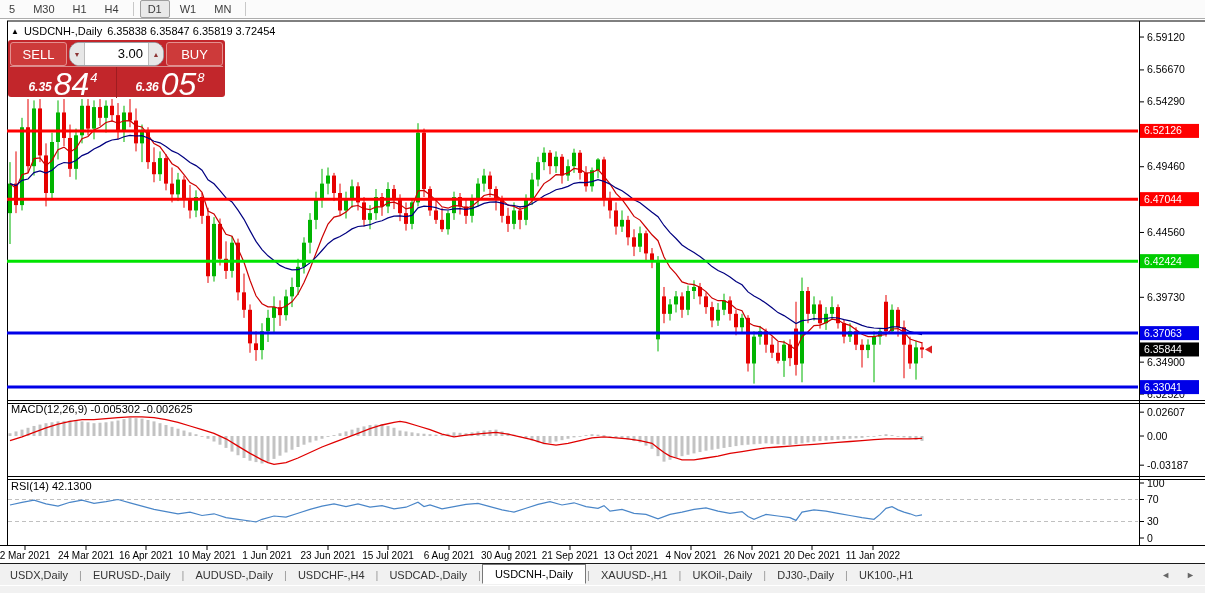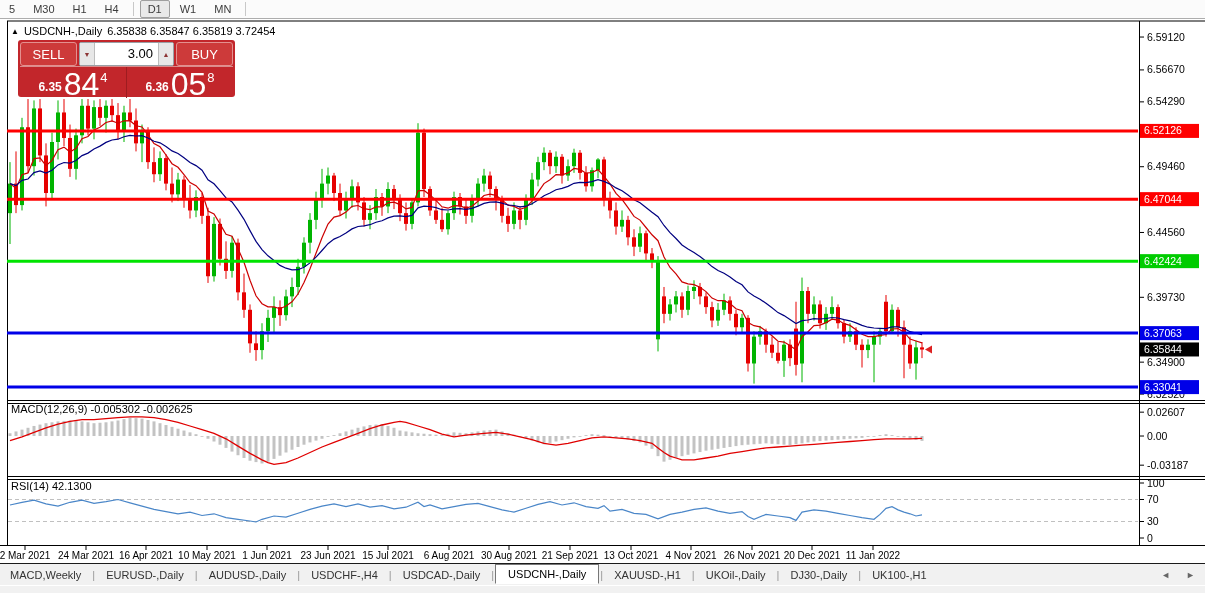--- a/index.html
+++ b/index.html
@@ -9,29 +9,29 @@
   #toolbar{position:absolute;left:0;top:0;width:1205px;height:18px;background:#fbfbfb;border-bottom:1px solid #adadad;display:flex;align-items:center;font-size:11px;color:#3c3c3c;}
   .tf-btn{padding:2px 7px;margin:0 1px;cursor:default;border:1px solid transparent;border-radius:2px;}
   .tf-btn.active{background:#e9e9e9;border-color:#9f9f9f;text-align:center;}
   .tb-sep{width:1px;height:14px;background:#c8c8c8;margin:0 5px;}
   
   #chart-svg{position:absolute;left:0;top:0;}
   
   #chart-header{position:absolute;left:11px;top:25px;font-size:11px;color:#000;display:flex;align-items:center;gap:5px;white-space:nowrap;}
   #chart-header .arr{font-size:8px;color:#000;}
   
-  #trade-panel{position:absolute;left:8px;top:40px;width:217px;height:57px;background:#c2262b;border-radius:3px;box-sizing:border-box;padding:2px;margin-left:10px;}
+  #trade-panel{position:absolute;left:8px;top:40px;width:217px;height:57px;background:#c2262b;border-radius:3px;box-sizing:border-box;padding:2px;}
   #tp-row1{display:flex;height:24px;gap:2px;}
   .tp-btn{width:55px;background:#cd3a3a;border:1px solid #e4908f;border-radius:3px;color:#fff;font-size:13px;display:flex;align-items:center;justify-content:center;cursor:pointer;}
-  #tp-spinner{flex:1;display:flex;background:#fff;border:1px solid #9aa0a6;border-radius:2px;overflow:hidden;}
+  #tp-spinner{flex:1;display:flex;background:#fff;border:1px solid #9aa0a6;border-radius:10px;overflow:hidden;}
   .sp-btn{width:14px;background:#e7e7e7;border-left:1px solid #bdbdbd;border-right:1px solid #bdbdbd;color:#8c3434;font-size:7px;display:flex;align-items:center;justify-content:center;cursor:pointer;}
   .sp-btn:first-child{border-left:none;}
   .sp-btn:last-child{border-right:none;}
   #volume-field{flex:1;font-size:13px;color:#000;text-align:right;padding:3px 5px 0 0;background:#fff;}
-  #tp-row2{display:flex;height:31px;border-top:1px solid #d98c8c;margin-top:0px;}
+  #tp-row2{display:flex;height:31px;border-top:1px solid #d98c8c;margin-top:0px;font-style:italic;}
   .tp-half{flex:1;display:flex;align-items:flex-end;justify-content:center;color:#fff;padding-bottom:1px;}
   .tp-half .pfx{font-size:12px;font-weight:bold;margin-right:2px;margin-bottom:3px;}
   .tp-half .big{font-size:32px;line-height:26px;}
   .tp-half .sup{font-size:13px;margin-left:1px;transform:translateY(-12px);}
   #tp-divider{width:1px;background:#9e1c20;}
   
   #tabbar{position:absolute;left:0;top:563px;width:1205px;height:30px;background:#f1f1f1;border-top:1px solid #1b1b1b;box-sizing:border-box;}
   #tabrow{height:21px;display:flex;align-items:center;font-size:11px;color:#333;border-bottom:1px solid #fff;}
   .tab{padding:3px 10px;cursor:pointer;white-space:nowrap;}
   .tab.active{background:#fff;border:1px solid #777;border-bottom:1px solid #fff;color:#000;padding:3px 12px;margin-top:-1px;}
@@ -639,21 +639,21 @@
       <div class="tp-half">
         <span class="pfx">6.36</span>
         <span class="big">05</span>
         <span class="sup">8</span>
       </div>
     </div>
   </div>
 
   <div id="tabbar">
     <div id="tabrow">
-        <div class="tab">MACD,Weekly</div>
+        <div class="tab">USDX,Daily</div>
         <span class="tab-sep">|</span>
         <div class="tab">EURUSD-,Daily</div>
         <span class="tab-sep">|</span>
         <div class="tab">AUDUSD-,Daily</div>
         <span class="tab-sep">|</span>
         <div class="tab">USDCHF-,H4</div>
         <span class="tab-sep">|</span>
         <div class="tab">USDCAD-,Daily</div>
         <span class="tab-sep">|</span>
         <div class="tab active">USDCNH-,Daily</div>

